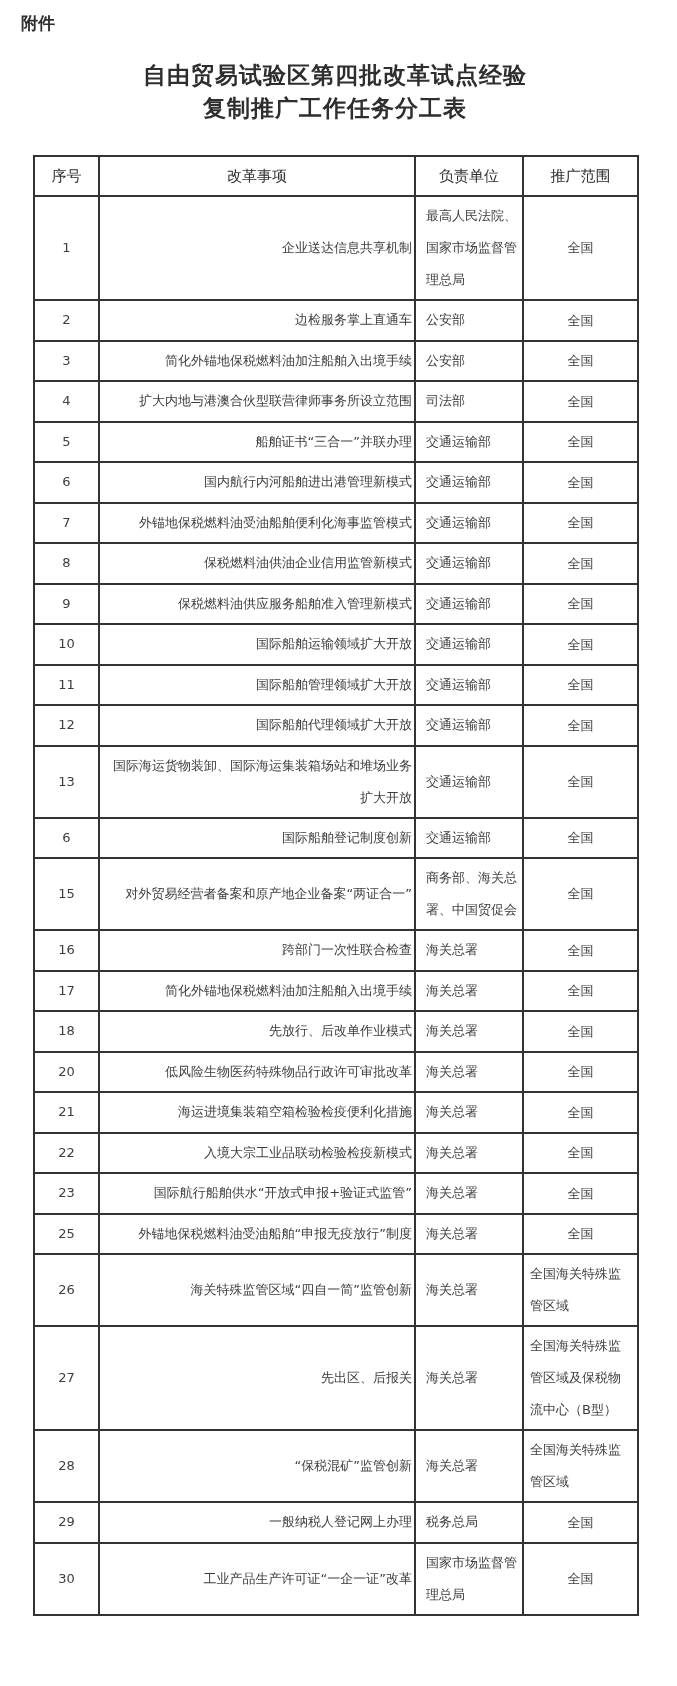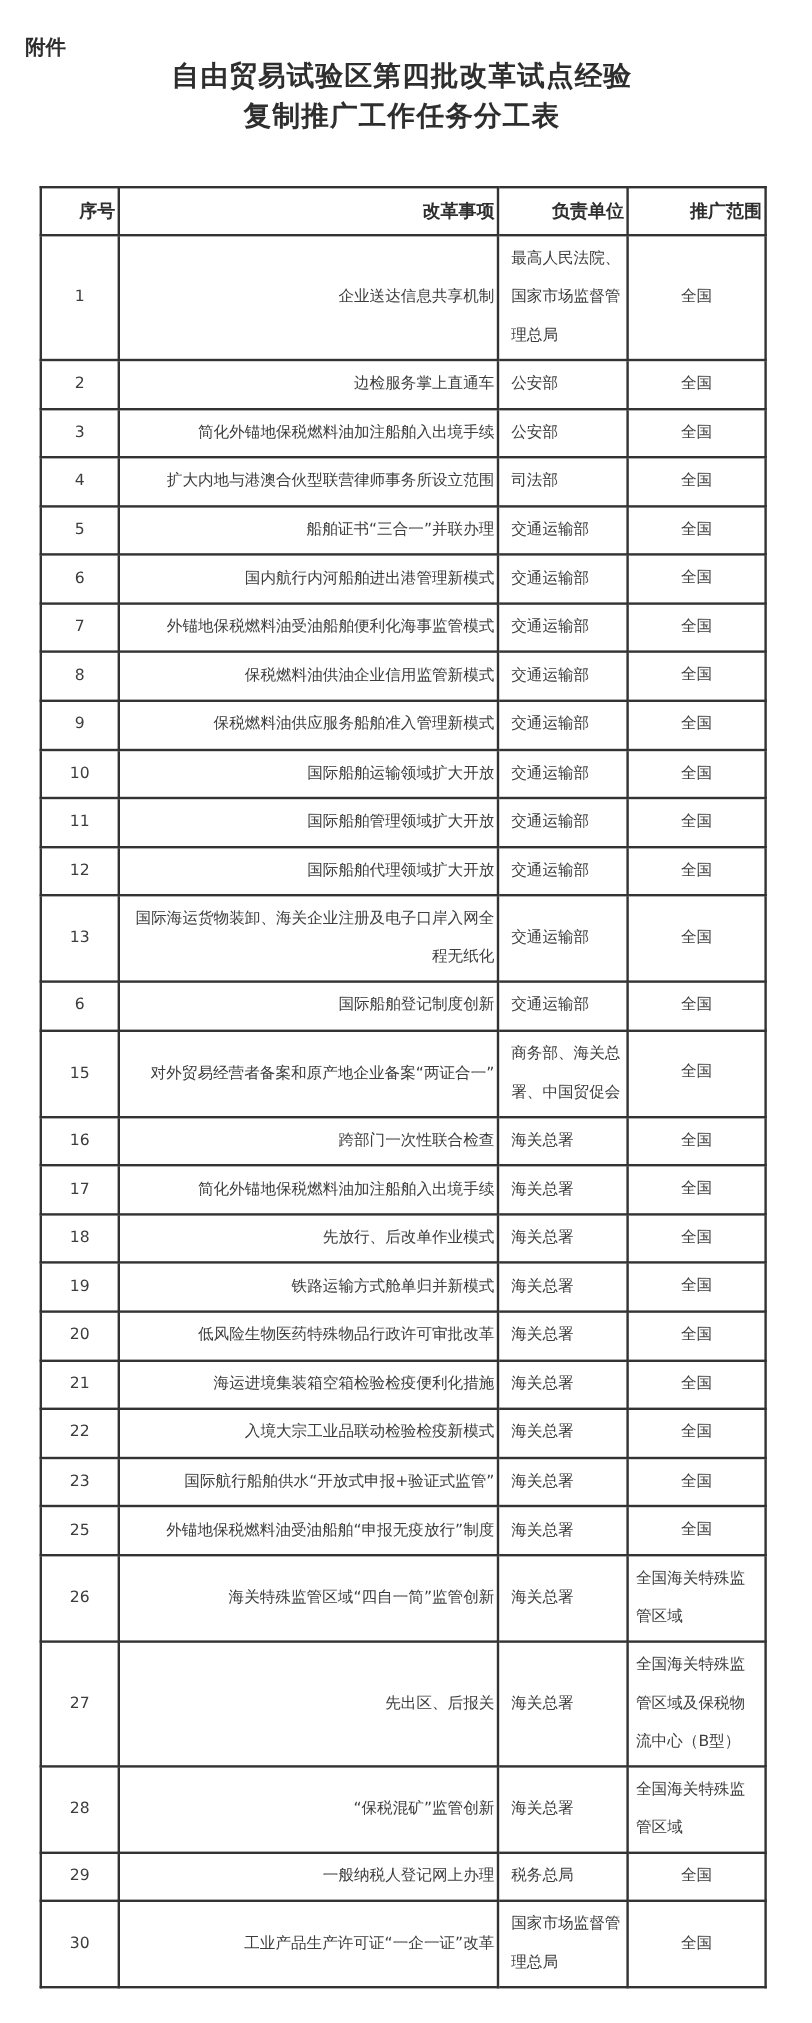--- a/index.html
+++ b/index.html
@@ -19,25 +19,24 @@
     font-family: "DejaVu Sans", sans-serif;
     color: var(--text);
   }
   .attachment {
     position: absolute;
     left: 21px;
     top: 12px;
     font-size: 17px;
     font-weight: bold;
     color: var(--title);
-    margin-top: 16px;
   }
   .doc-title {
     position: absolute;
-    top: 48px;
+    top: 59px;
     left: 33px;
     width: 604px;
     text-align: center;
     font-size: 23px;
     font-weight: bold;
     line-height: 33px;
     letter-spacing: 1px;
     color: var(--title);
   }
   .table-wrap {
@@ -56,23 +55,23 @@
   col.c-scope { width: 115px; }
   th, td {
     border: 2px solid var(--border);
     font-size: 13px;
     line-height: 32px;
     vertical-align: middle;
     color: var(--text);
   }
   th {
     font-size: 15px;
-    font-weight: bold;
-    text-align: right;
-    padding: 3px 2px;
+    font-weight: normal;
+    text-align: center;
+    padding: 3px 15px;
     color: var(--title);
   }
   td.no {
     text-align: center;
     padding: 3px 2px;
   }
   td.item {
     text-align: right;
     padding: 3px 2px 3px 13px;
   }
@@ -209,21 +208,21 @@
         <tr>
     <td class="no">12</td>
     <td class="item">国际船舶代理领域扩大开放</td>
     <td class="unit">交通运输部</td>
     <td class="scope">
       <span class="cell-inner">全国</span>
     </td>
   </tr>
         <tr>
     <td class="no">13</td>
-    <td class="item">国际海运货物装卸、海关企业注册及电子口岸入网全程无纸化</td>
+    <td class="item">国际海运货物装卸、国际海运集装箱场站和堆场业务扩大开放</td>
     <td class="unit">交通运输部</td>
     <td class="scope">
       <span class="cell-inner">全国</span>
     </td>
   </tr>
         <tr>
     <td class="no">6</td>
     <td class="item">国际船舶登记制度创新</td>
     <td class="unit">交通运输部</td>
     <td class="scope">
@@ -250,28 +249,20 @@
     <td class="no">17</td>
     <td class="item">简化外锚地保税燃料油加注船舶入出境手续</td>
     <td class="unit">海关总署</td>
     <td class="scope">
       <span class="cell-inner">全国</span>
     </td>
   </tr>
         <tr>
     <td class="no">18</td>
     <td class="item">先放行、后改单作业模式</td>
-    <td class="unit">海关总署</td>
-    <td class="scope">
-      <span class="cell-inner">全国</span>
-    </td>
-  </tr>
-        <tr>
-    <td class="no">19</td>
-    <td class="item">铁路运输方式舱单归并新模式</td>
     <td class="unit">海关总署</td>
     <td class="scope">
       <span class="cell-inner">全国</span>
     </td>
   </tr>
         <tr>
     <td class="no">20</td>
     <td class="item">低风险生物医药特殊物品行政许可审批改革</td>
     <td class="unit">海关总署</td>
     <td class="scope">

